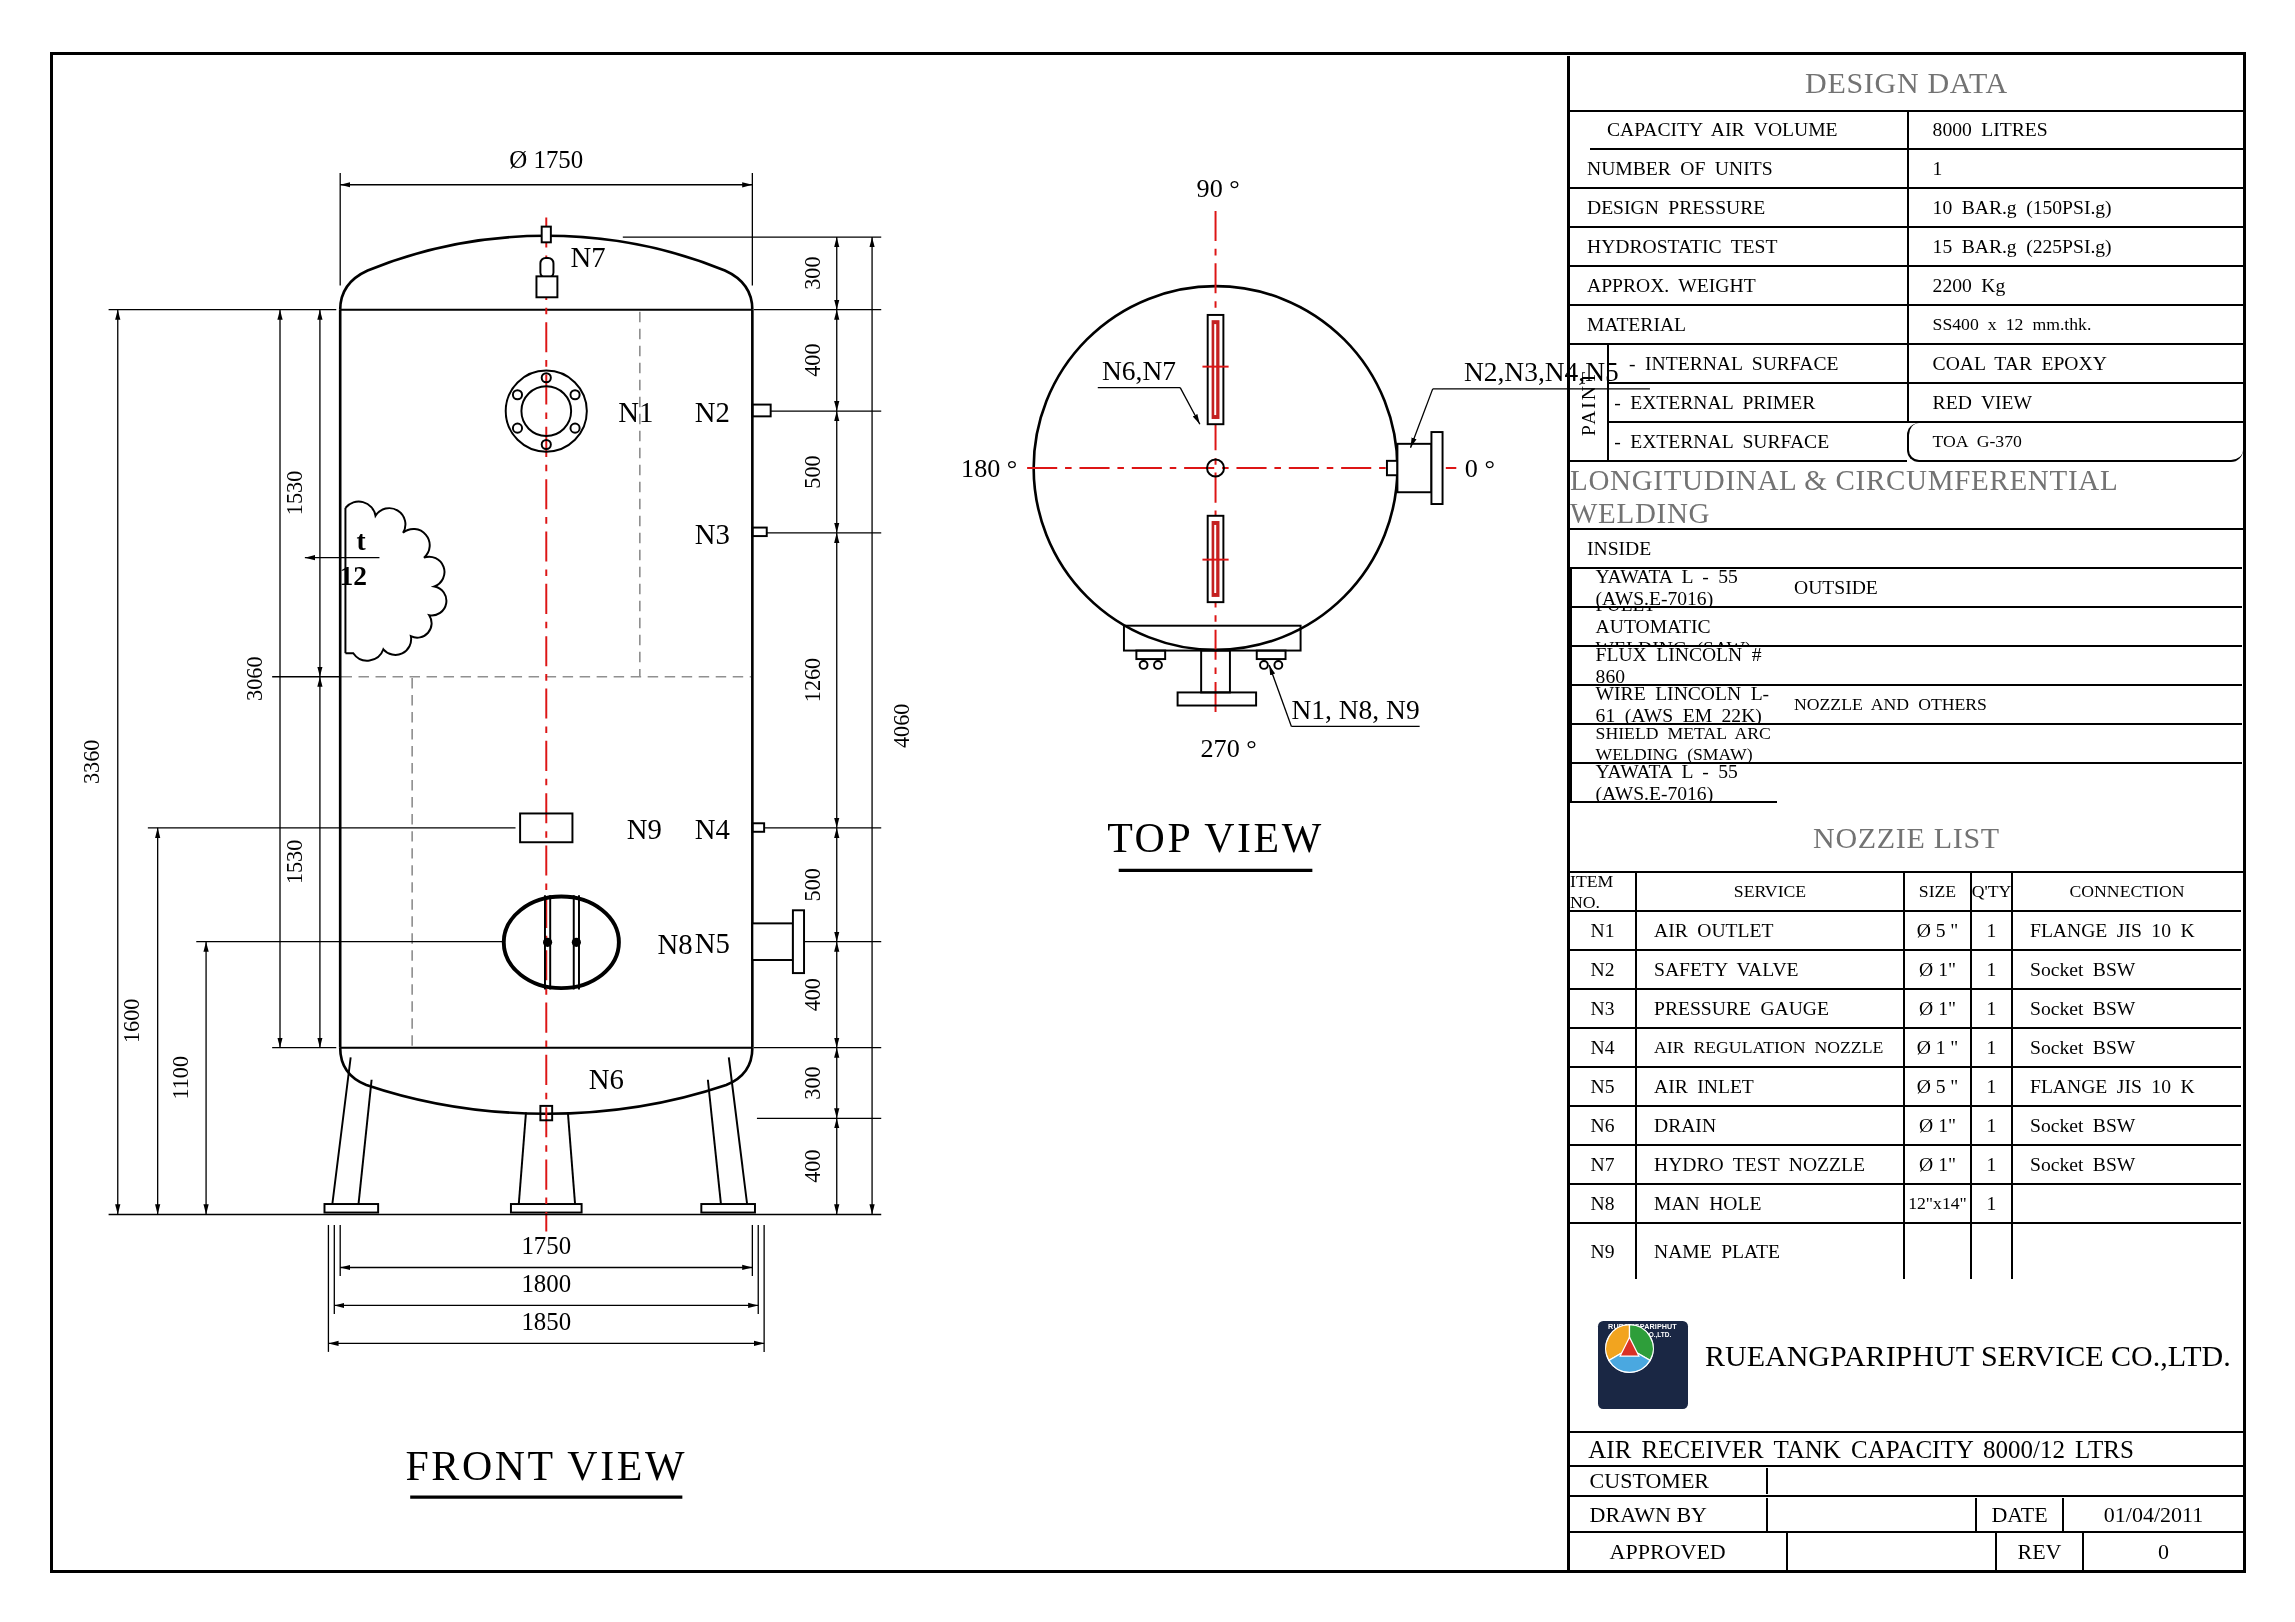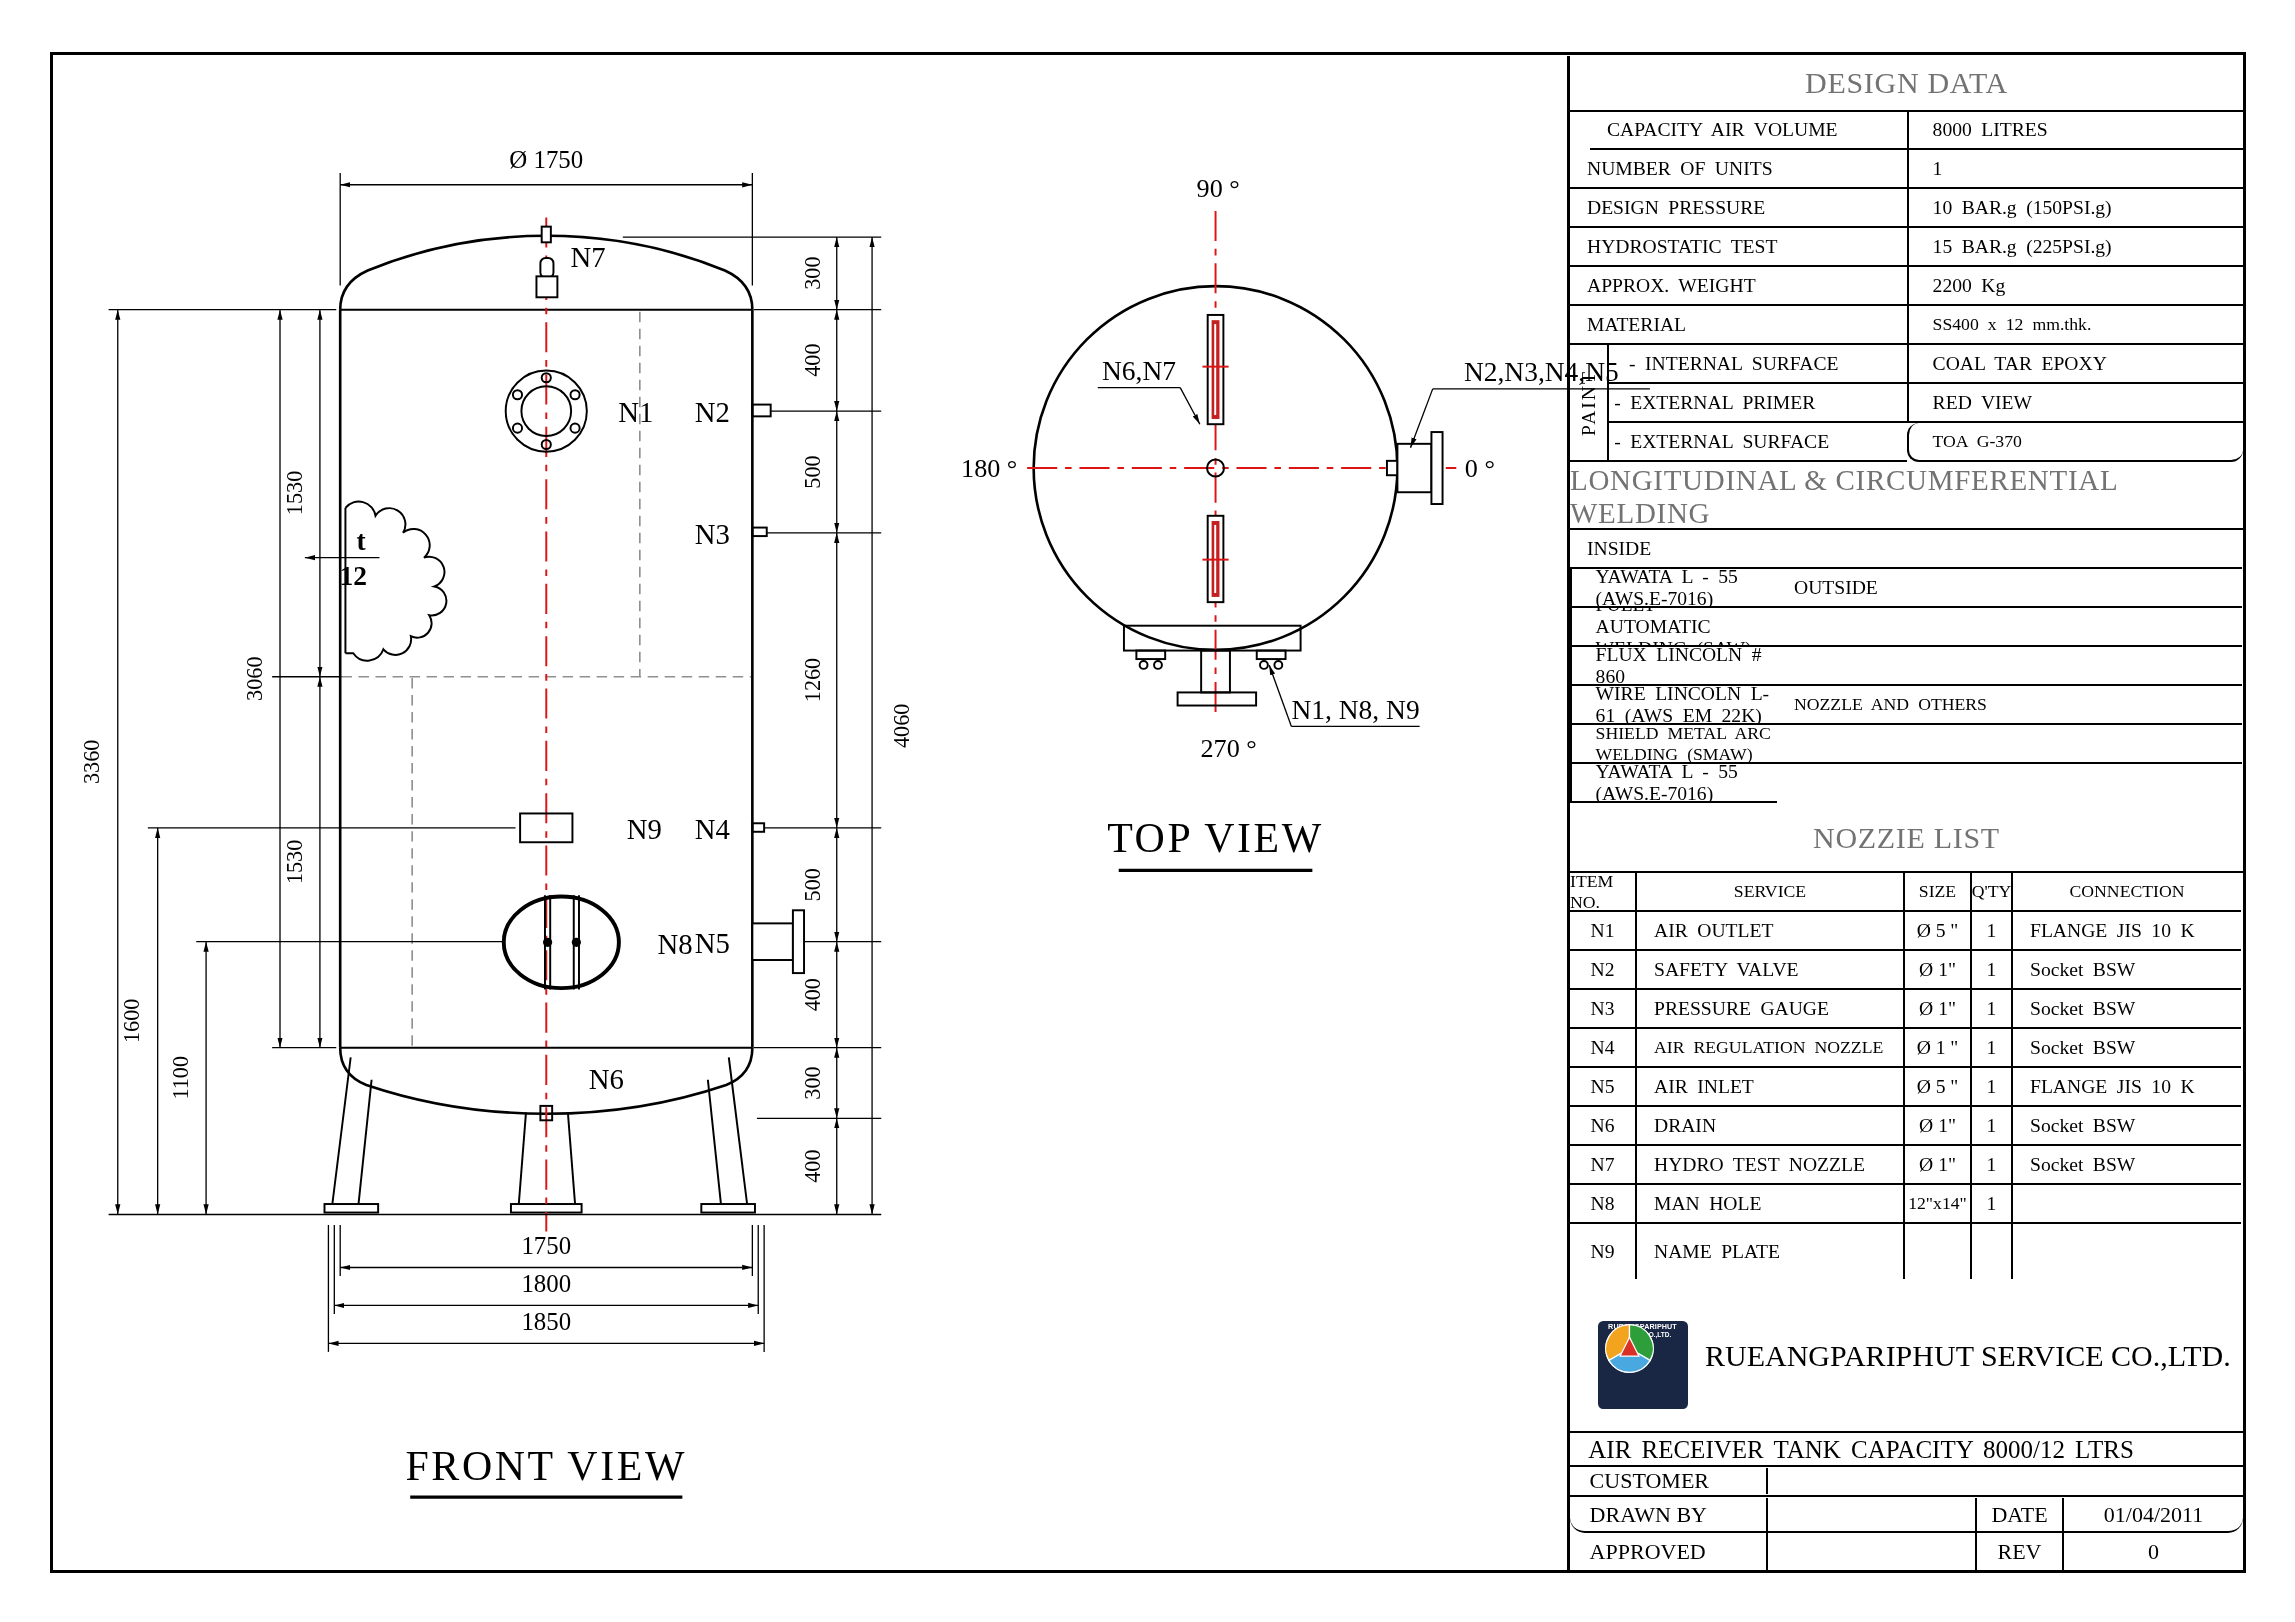--- a/index.html
+++ b/index.html
@@ -424,25 +424,25 @@
 </div>
 
 <div id="drawtitle">
     <span>AIR RECEIVER TANK CAPACITY 8000/12  LTRS</span>
   </div>
 
 <div class="tb-row" style="top:1466px;height:31px;border-bottom:2.6px solid #000;align-items:center;">
   <div class="tb-c pl30 br" style="width:198px;">CUSTOMER</div>
   <div class="tb-c" style="flex:1;"></div>
 </div>
-<div class="tb-row" style="top:1498px;height:35px;border-bottom:2.6px solid #000;border-radius:15px;">
+<div class="tb-row" style="top:1498px;height:35px;border-bottom:2.6px solid #000;">
   <div class="tb-c pl30 br" style="width:198px;">DRAWN BY</div>
   <div class="tb-c" style="width:207px;"></div>
   <div class="tb-c bl" style="width:87px;justify-content:center;">DATE</div>
   <div class="tb-c bl" style="flex:1;justify-content:center;">01/04/2011</div>
 </div>
 <div class="tb-row" style="top:1533px;height:37px;">
-  <div class="tb-c pl30 br" style="width:198px;">APPROVED</div>
+  <div class="tb-c pl30 br" style="width:198px;margin-left:20px;">APPROVED</div>
   <div class="tb-c" style="width:207px;"></div>
   <div class="tb-c bl" style="width:87px;justify-content:center;">REV</div>
   <div class="tb-c bl" style="flex:1;justify-content:center;">0</div>
 </div>
 
 
 </body></html>

